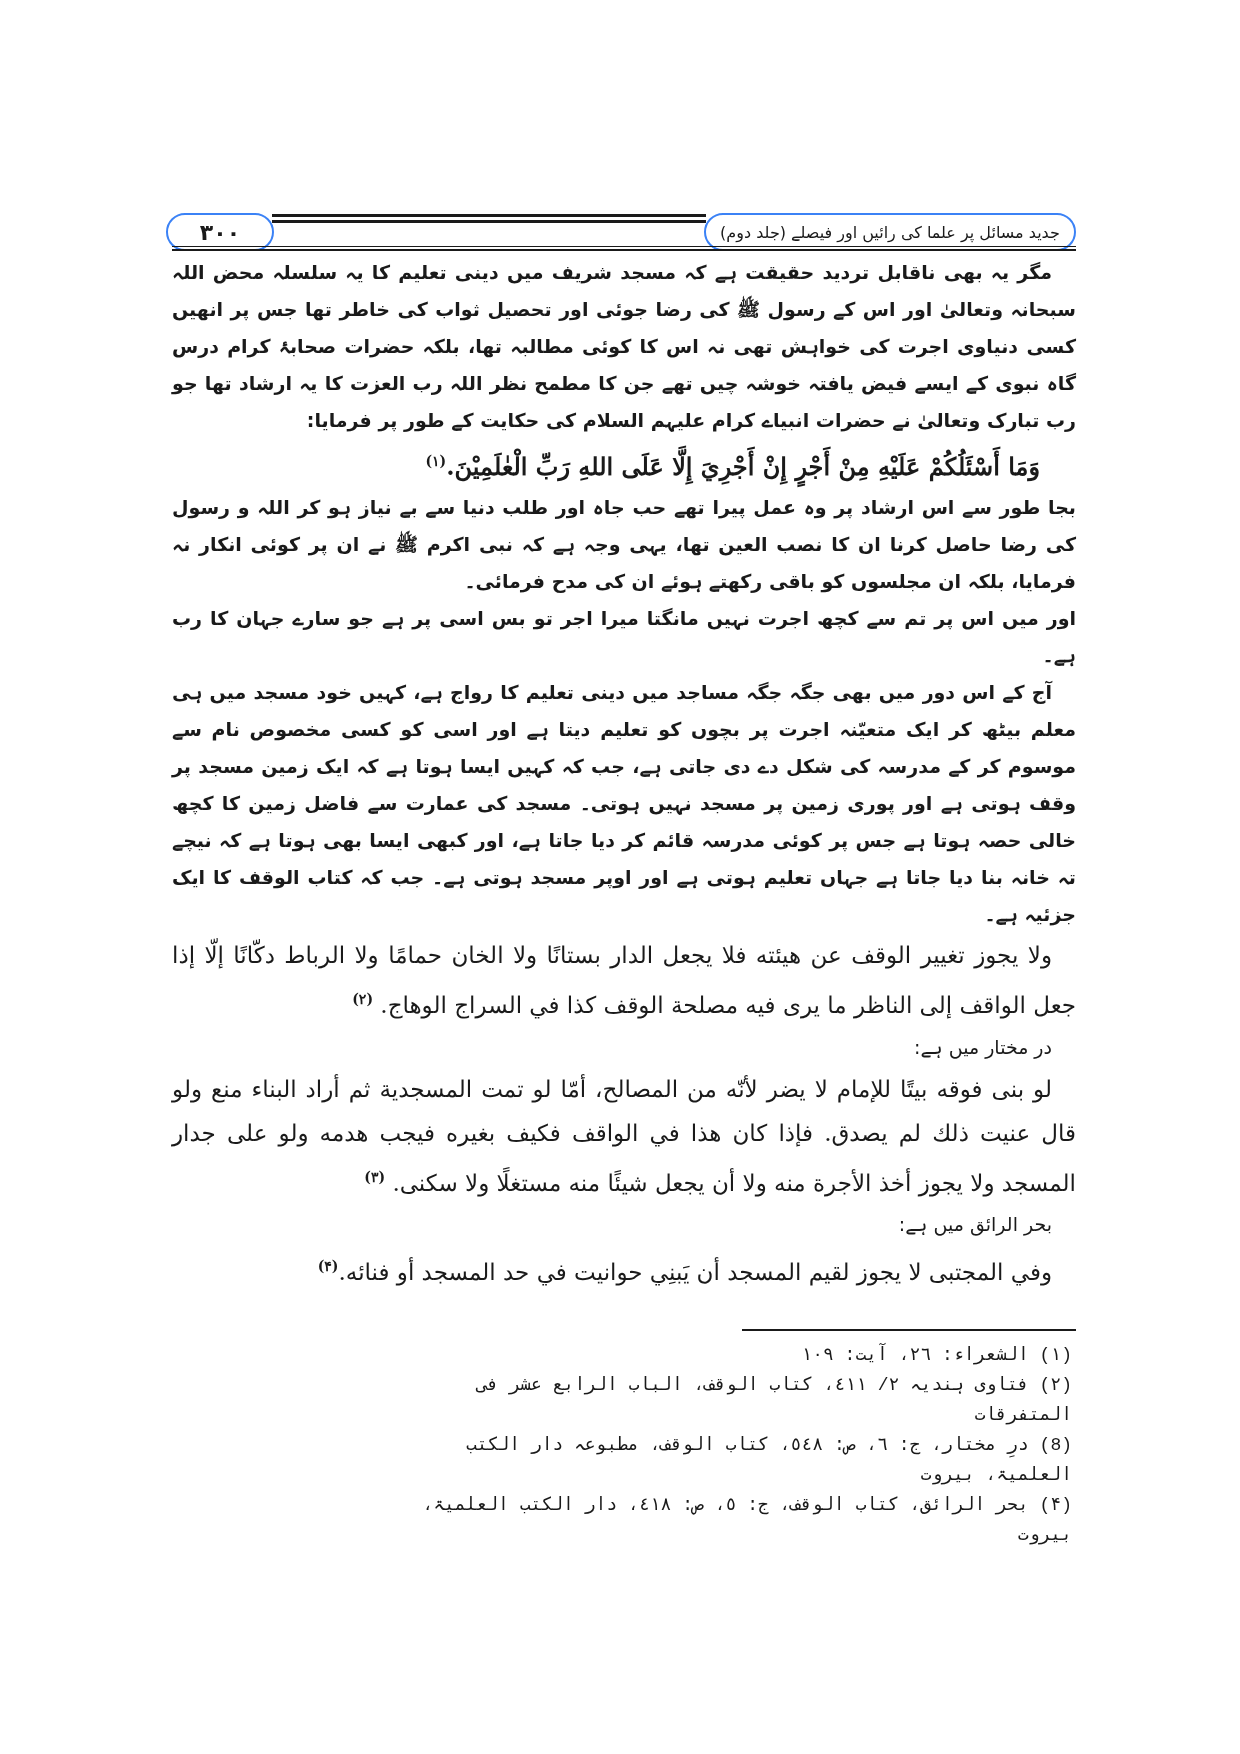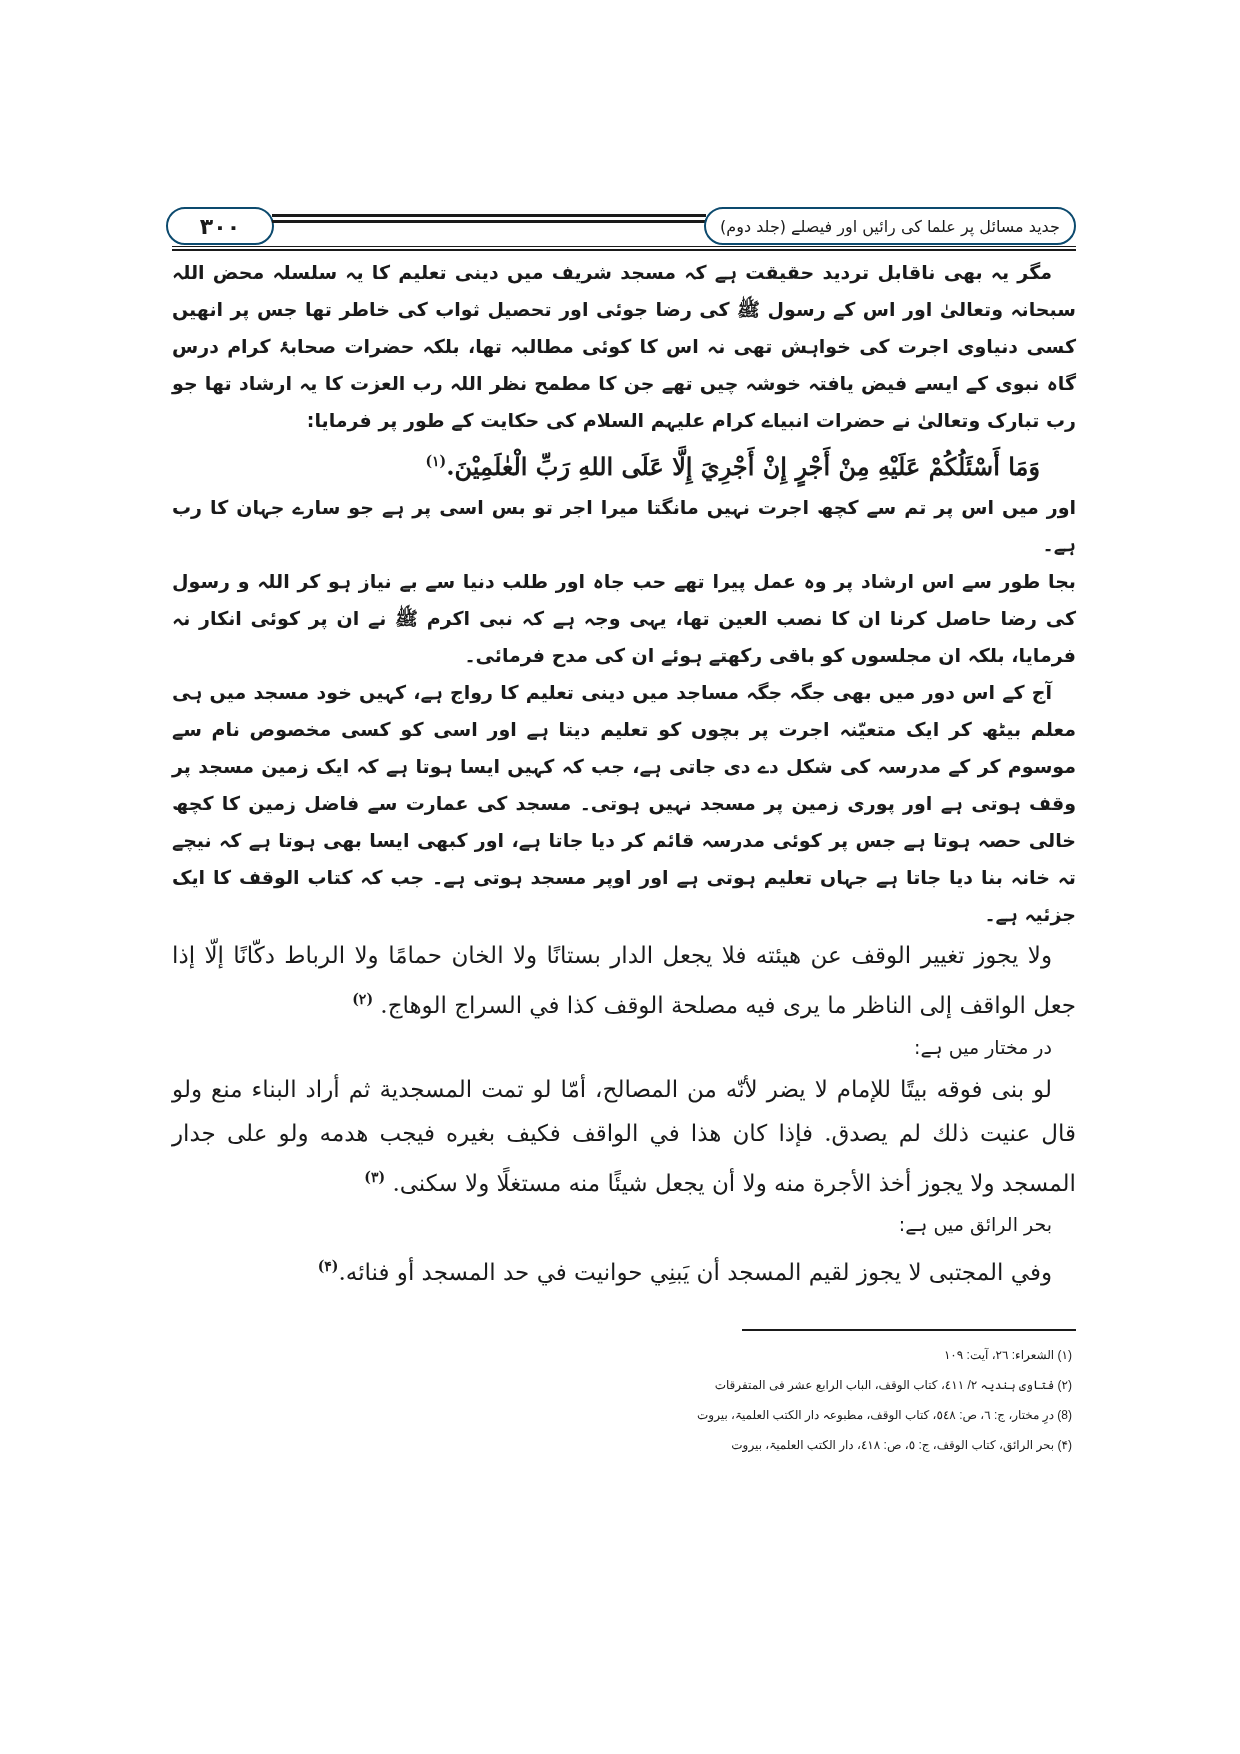--- a/index.html
+++ b/index.html
@@ -1,21 +1,21 @@
 <!DOCTYPE html>
 <html><head>
   <meta charset="utf-8">
   <style>
     html, body { margin: 0; padding: 0; background: #ffffff; }
     body { width: 1240px; height: 1754px; position: relative; overflow: hidden; color: #1a1a1a; }
     .page { position: absolute; left: 0; top: 0; width: 1240px; height: 1754px; }
 
     
     .header { position: absolute; left: 166px; top: 199px; width: 910px; height: 44px; }
-    .hdr-pill { position: absolute; top: 8px; height: 38px; border: 2px solid #0c4a6e; border-radius: 22px; background: #fff; display: flex; align-items: center; justify-content: center; box-sizing: border-box; }
+    .hdr-pill { position: absolute; top: 14px; height: 38px; border: 2px solid #3b82f6; border-radius: 22px; background: #fff; display: flex; align-items: center; justify-content: center; box-sizing: border-box; }
     .hdr-page { left: 0; width: 108px; }
     .hdr-title { right: 0; width: 372px; }
     .hdr-page span { font-family: "DejaVu Sans", sans-serif; font-weight: bold; font-size: 22px; direction: rtl; }
     .hdr-title span { font-family: "DejaVu Sans", sans-serif; font-size: 16px; direction: rtl; white-space: nowrap; }
     .hdr-rule { position: absolute; left: 106px; right: 370px; top: 15px; height: 9px; border-top: 3px solid #1a1a1a; border-bottom: 3px solid #1a1a1a; box-sizing: border-box; }
     .hdr-underline { position: absolute; left: 172px; width: 904px; top: 246px; height: 5px; border-top: 1px solid #1a1a1a; border-bottom: 2px solid #1a1a1a; box-sizing: border-box; }
 
     
     .body-text { position: absolute; left: 172px; width: 904px; top: 254px; direction: rtl; }
     .p { margin: 0; text-align: justify; text-align-last: right; }
@@ -24,43 +24,43 @@
     .quran { font-family: "DejaVu Serif", serif; font-size: 24px; line-height: 44px; font-weight: bold; padding-right: 36px; }
     .indent { text-indent: 24px; }
     .ar.indent { text-indent: 24px; }
     .lead { font-family: "DejaVu Sans", sans-serif; font-size: 19px; line-height: 40px; padding-right: 24px; }
     .ar.sub { padding-right: 24px; }
     .fn-mark { font-size: 14px; vertical-align: super; font-weight: bold; }
 
     
     .fn-rule { position: absolute; left: 742px; width: 334px; top: 1329px; border-top: 2px solid #1a1a1a; }
     .footnotes { position: absolute; left: 400px; width: 672px; top: 1340px; direction: rtl; }
-    .fn { font-family: Liberation Sans, sans-serif; font-size: 12px; line-height: 30px; margin: 0; text-align: right; }
+    .fn { font-family: Liberation Mono, monospace; font-size: 18px; line-height: 30px; margin: 0; text-align: right; }
   </style>
 </head>
 <body>
 
 <div class="page">
 
   <div class="header">
     <div class="hdr-pill hdr-page">
       <span>۳۰۰</span>
     </div>
     <div class="hdr-rule"></div>
     <div class="hdr-pill hdr-title">
       <span>جدید مسائل پر علما کی رائیں اور فیصلے (جلد دوم)</span>
     </div>
   </div>
   <div class="hdr-underline"></div>
 
   <div class="body-text">
     <p class="p ur indent">مگر یہ بھی ناقابل تردید حقیقت ہے کہ مسجد شریف میں دینی تعلیم کا یہ سلسلہ محض اللہ سبحانہ وتعالیٰ اور اس کے رسول ﷺ کی رضا جوئی اور تحصیل ثواب کی خاطر تھا جس پر انھیں کسی دنیاوی اجرت کی خواہش تھی نہ اس کا کوئی مطالبہ تھا، بلکہ حضرات صحابۂ کرام درس گاہ نبوی کے ایسے فیض یافتہ خوشہ چیں تھے جن کا مطمح نظر اللہ رب العزت کا یہ ارشاد تھا جو رب تبارک وتعالیٰ نے حضرات انبیاے کرام علیہم السلام کی حکایت کے طور پر فرمایا:</p>
     <p class="p quran"><span>وَمَا أَسْئَلُكُمْ عَلَيْهِ مِنْ أَجْرٍ إِنْ أَجْرِيَ إِلَّا عَلَى اللهِ رَبِّ الْعٰلَمِيْنَ.</span><span class="fn-mark">(۱)</span></p>
+    <p class="p ur">بجا طور سے اس ارشاد پر وہ عمل پیرا تھے حب جاہ اور طلب دنیا سے بے نیاز ہو کر اللہ و رسول کی رضا حاصل کرنا ان کا نصب العین تھا، یہی وجہ ہے کہ نبی اکرم ﷺ نے ان پر کوئی انکار نہ فرمایا، بلکہ ان مجلسوں کو باقی رکھتے ہوئے ان کی مدح فرمائی۔</p>
     <p class="p ur">اور میں اس پر تم سے کچھ اجرت نہیں مانگتا میرا اجر تو بس اسی پر ہے جو سارے جہان کا رب ہے۔</p>
-    <p class="p ur">بجا طور سے اس ارشاد پر وہ عمل پیرا تھے حب جاہ اور طلب دنیا سے بے نیاز ہو کر اللہ و رسول کی رضا حاصل کرنا ان کا نصب العین تھا، یہی وجہ ہے کہ نبی اکرم ﷺ نے ان پر کوئی انکار نہ فرمایا، بلکہ ان مجلسوں کو باقی رکھتے ہوئے ان کی مدح فرمائی۔</p>
     <p class="p ur indent">آج کے اس دور میں بھی جگہ جگہ مساجد میں دینی تعلیم کا رواج ہے، کہیں خود مسجد میں ہی معلم بیٹھ کر ایک متعیّنہ اجرت پر بچوں کو تعلیم دیتا ہے اور اسی کو کسی مخصوص نام سے موسوم کر کے مدرسہ کی شکل دے دی جاتی ہے، جب کہ کہیں ایسا ہوتا ہے کہ ایک زمین مسجد پر وقف ہوتی ہے اور پوری زمین پر مسجد نہیں ہوتی۔ مسجد کی عمارت سے فاضل زمین کا کچھ خالی حصہ ہوتا ہے جس پر کوئی مدرسہ قائم کر دیا جاتا ہے، اور کبھی ایسا بھی ہوتا ہے کہ نیچے تہ خانہ بنا دیا جاتا ہے جہاں تعلیم ہوتی ہے اور اوپر مسجد ہوتی ہے۔ جب کہ کتاب الوقف کا ایک جزئیہ ہے۔</p>
     <p class="p ar indent"><span>ولا يجوز تغيير الوقف عن هيئته فلا يجعل الدار بستانًا ولا الخان حمامًا ولا الرباط دكّانًا إلّا إذا جعل الواقف إلى الناظر ما يرى فيه مصلحة الوقف كذا في السراج الوهاج.</span> <span class="fn-mark">(۲)</span></p>
     <p class="p lead">در مختار میں ہے:</p>
     <p class="p ar indent"><span>لو بنى فوقه بيتًا للإمام لا يضر لأنّه من المصالح، أمّا لو تمت المسجدية ثم أراد البناء منع ولو قال عنيت ذلك لم يصدق. فإذا كان هذا في الواقف فكيف بغيره فيجب هدمه ولو على جدار المسجد ولا يجوز أخذ الأجرة منه ولا أن يجعل شيئًا منه مستغلًا ولا سكنى.</span> <span class="fn-mark">(۳)</span></p>
     <p class="p lead">بحر الرائق میں ہے:</p>
     <p class="p ar sub"><span>وفي المجتبى لا يجوز لقيم المسجد أن يَبنِي حوانيت في حد المسجد أو فنائه.</span><span class="fn-mark">(۴)</span></p>
   </div>
 
   <div class="fn-rule"></div>
   <div class="footnotes">

